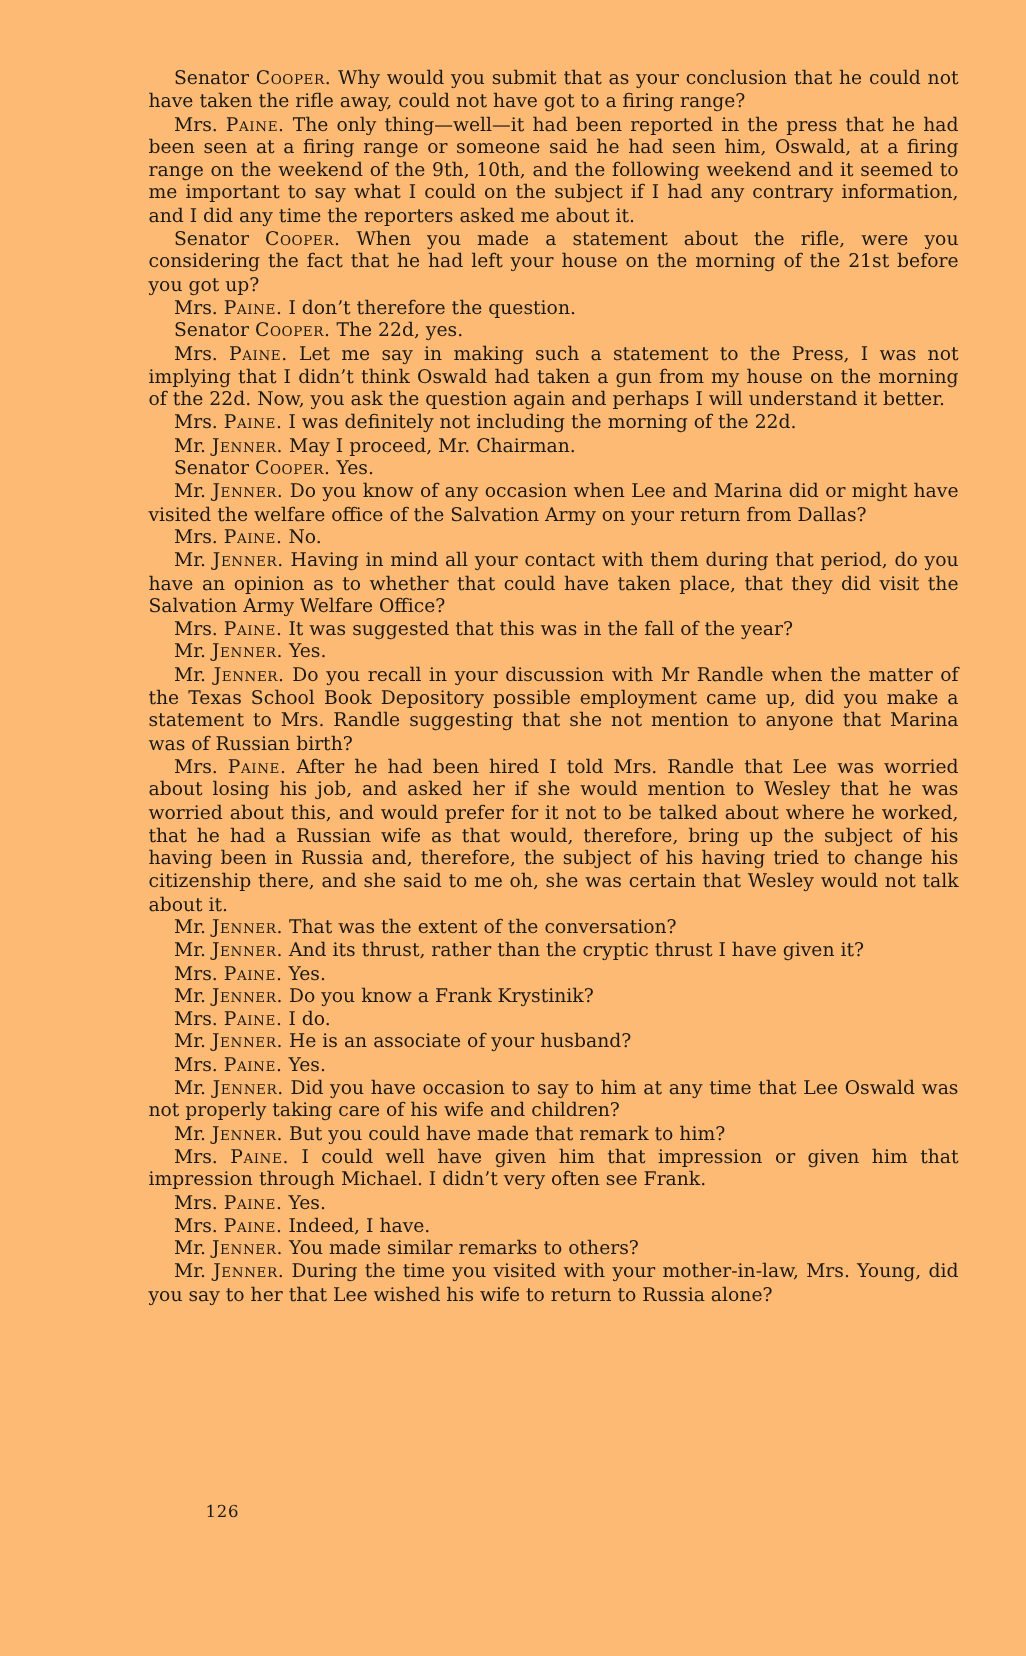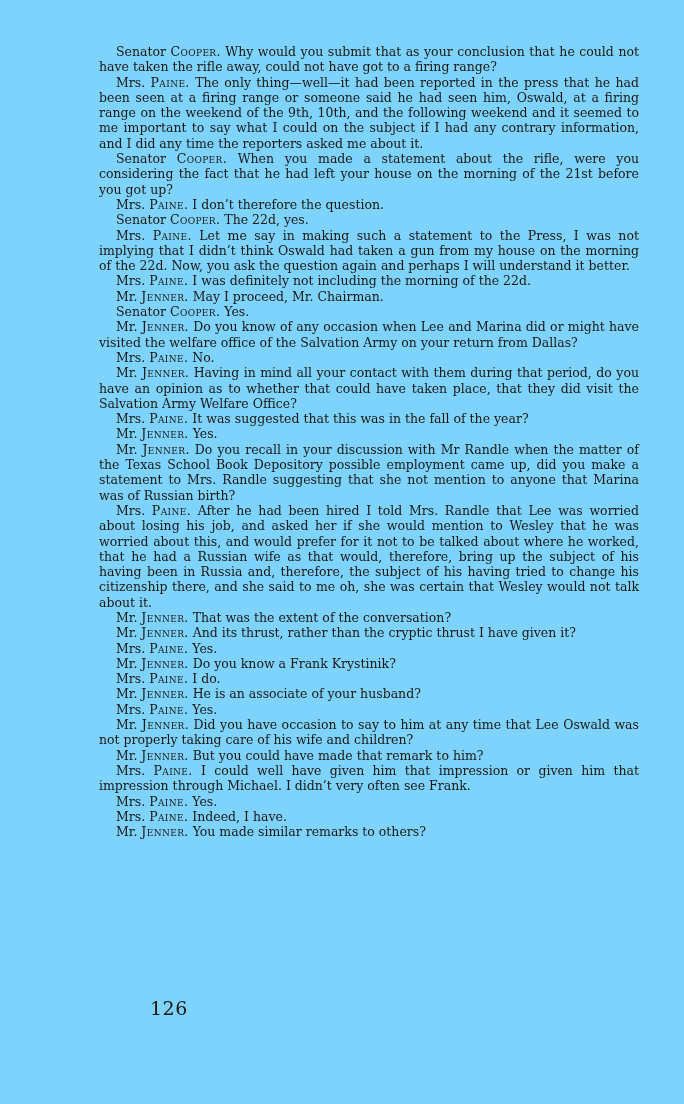--- a/index.html
+++ b/index.html
@@ -6,21 +6,21 @@
     margin: 0;
     padding: 0;
     width: 684px;
     height: 1104px;
     background: #fbfaf7;
   }
   .page {
     position: relative;
     width: 684px;
     height: 1104px;
-    background: #7dd3fc;
+    background: #fdba74;
     font-family: "DejaVu Serif", "Liberation Serif", serif;
     color: #1c1813;
     overflow: hidden;
   }
   .text-block {
     position: absolute;
     left: 99px;
     top: 44px;
     width: 540px;
     font-size: 12.5px;
@@ -37,24 +37,23 @@
   }
   .speaker-surname {
     font-variant: small-caps;
     letter-spacing: 0.03em;
     white-space: nowrap;
   }
   .page-number {
     position: absolute;
     left: 137px;
     top: 1000px;
-    font-size: 19px;
+    font-size: 11px;
     line-height: 16px;
     letter-spacing: 0.5px;
-    margin-left: 13px;
   }
 </style>
 </head>
 <body>
 
 <div class="page">
   <div class="text-block" id="transcript">
   <p class="para"><span class="speaker-title">Senator</span> <span class="speaker-surname">Cooper.</span> <span class="speech">Why would you submit that as your conclusion that he could not have taken the rifle away, could not have got to a firing range?</span></p>
 
   <p class="para"><span class="speaker-title">Mrs.</span> <span class="speaker-surname">Paine.</span> <span class="speech">The only thing—well—it had been reported in the press that he had been seen at a firing range or someone said he had seen him, Oswald, at a firing range on the weekend of the 9th, 10th, and the following weekend and it seemed to me important to say what I could on the subject if I had any contrary information, and I did any time the reporters asked me about it.</span></p>
@@ -109,16 +108,17 @@
   <p class="para"><span class="speaker-title">Mr.</span> <span class="speaker-surname">Jenner.</span> <span class="speech">But you could have made that remark to him?</span></p>
 
   <p class="para"><span class="speaker-title">Mrs.</span> <span class="speaker-surname">Paine.</span> <span class="speech">I could well have given him that impression or given him that impression through Michael. I didn’t very often see Frank.</span></p>
 
   <p class="para"><span class="speaker-title">Mrs.</span> <span class="speaker-surname">Paine.</span> <span class="speech">Yes.</span></p>
 
   <p class="para"><span class="speaker-title">Mrs.</span> <span class="speaker-surname">Paine.</span> <span class="speech">Indeed, I have.</span></p>
 
   <p class="para"><span class="speaker-title">Mr.</span> <span class="speaker-surname">Jenner.</span> <span class="speech">You made similar remarks to others?</span></p>
 
+  <p class="para"><span class="speaker-title">Mr.</span> <span class="speaker-surname">Jenner.</span> <span class="speech">During the time you visited with your mother-in-law, Mrs. Young, did you say to her that Lee wished his wife to return to Russia alone?</span></p>
 
 </div>
   <div class="page-number">126</div>
 </div>
 
 </body></html>

